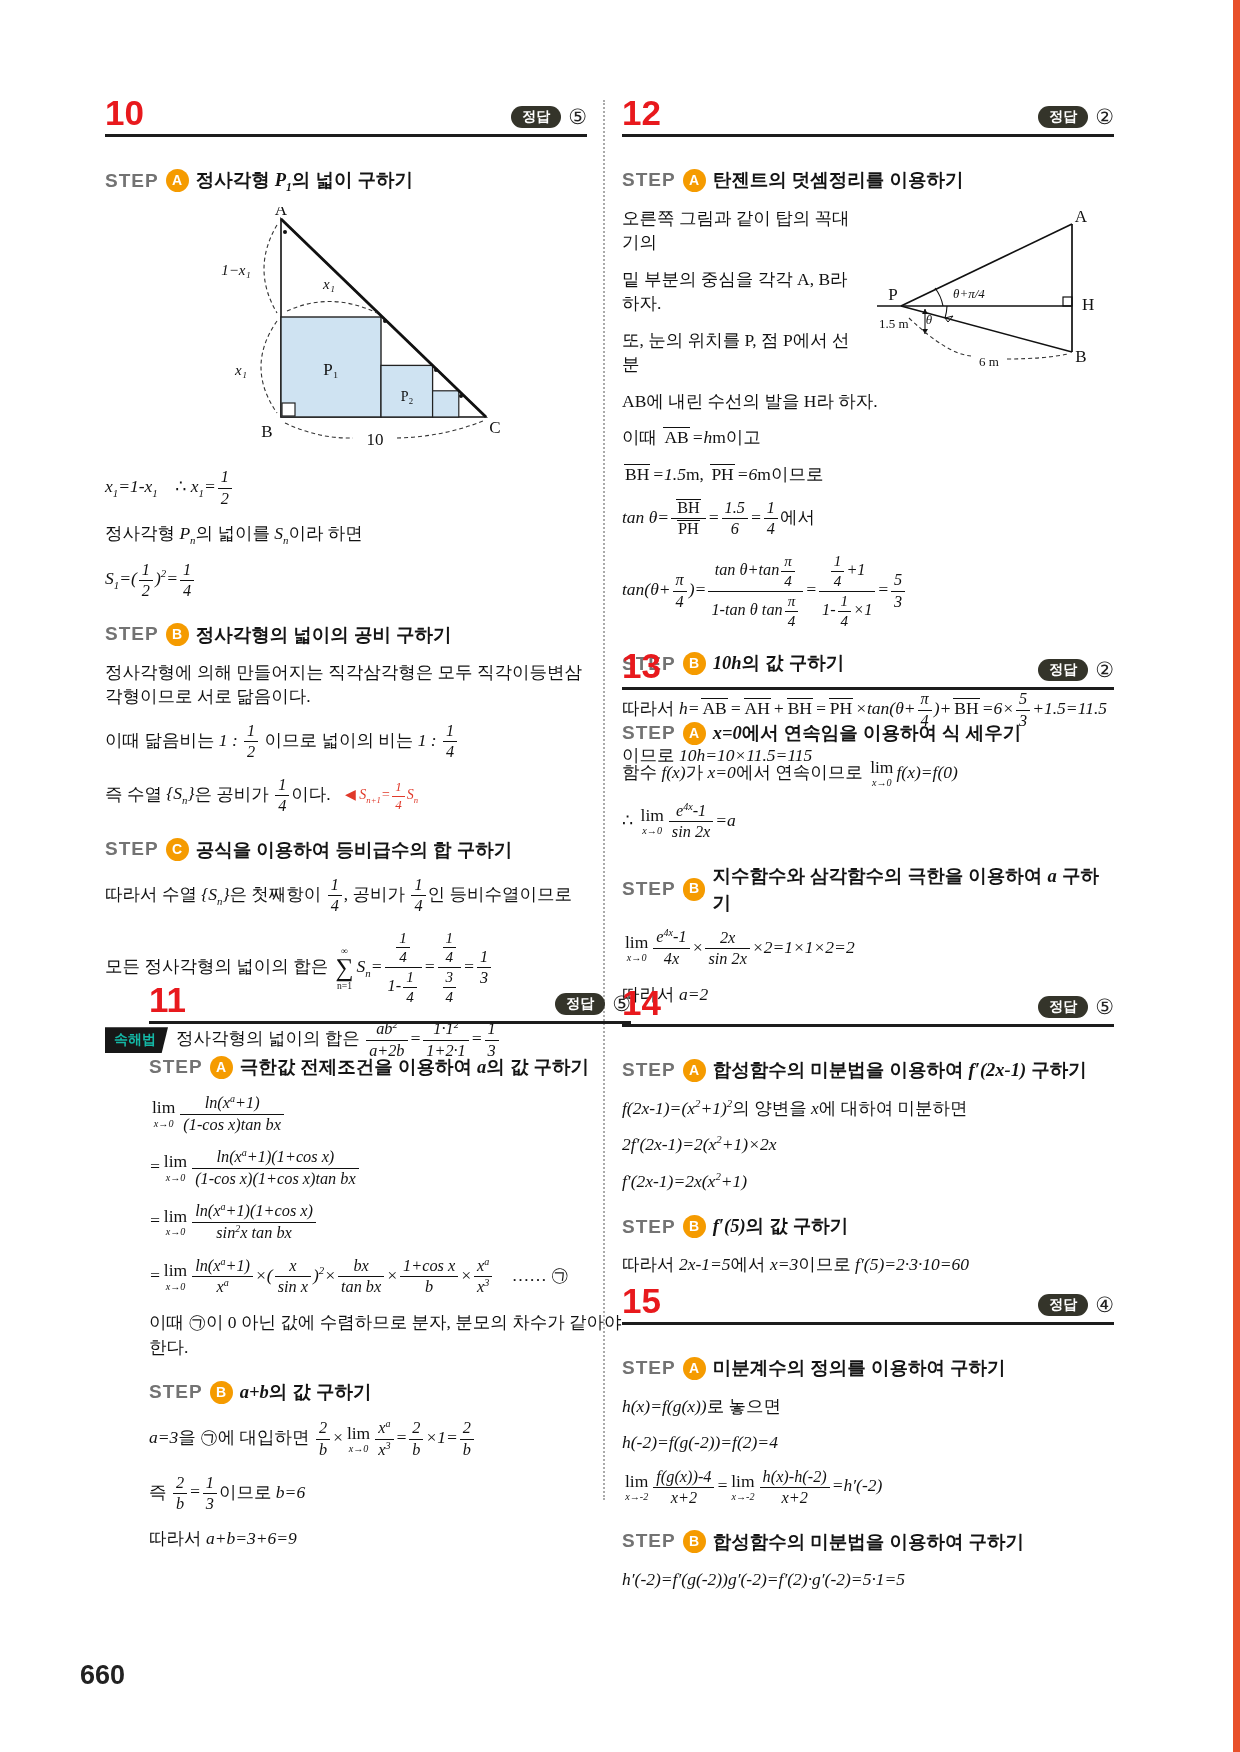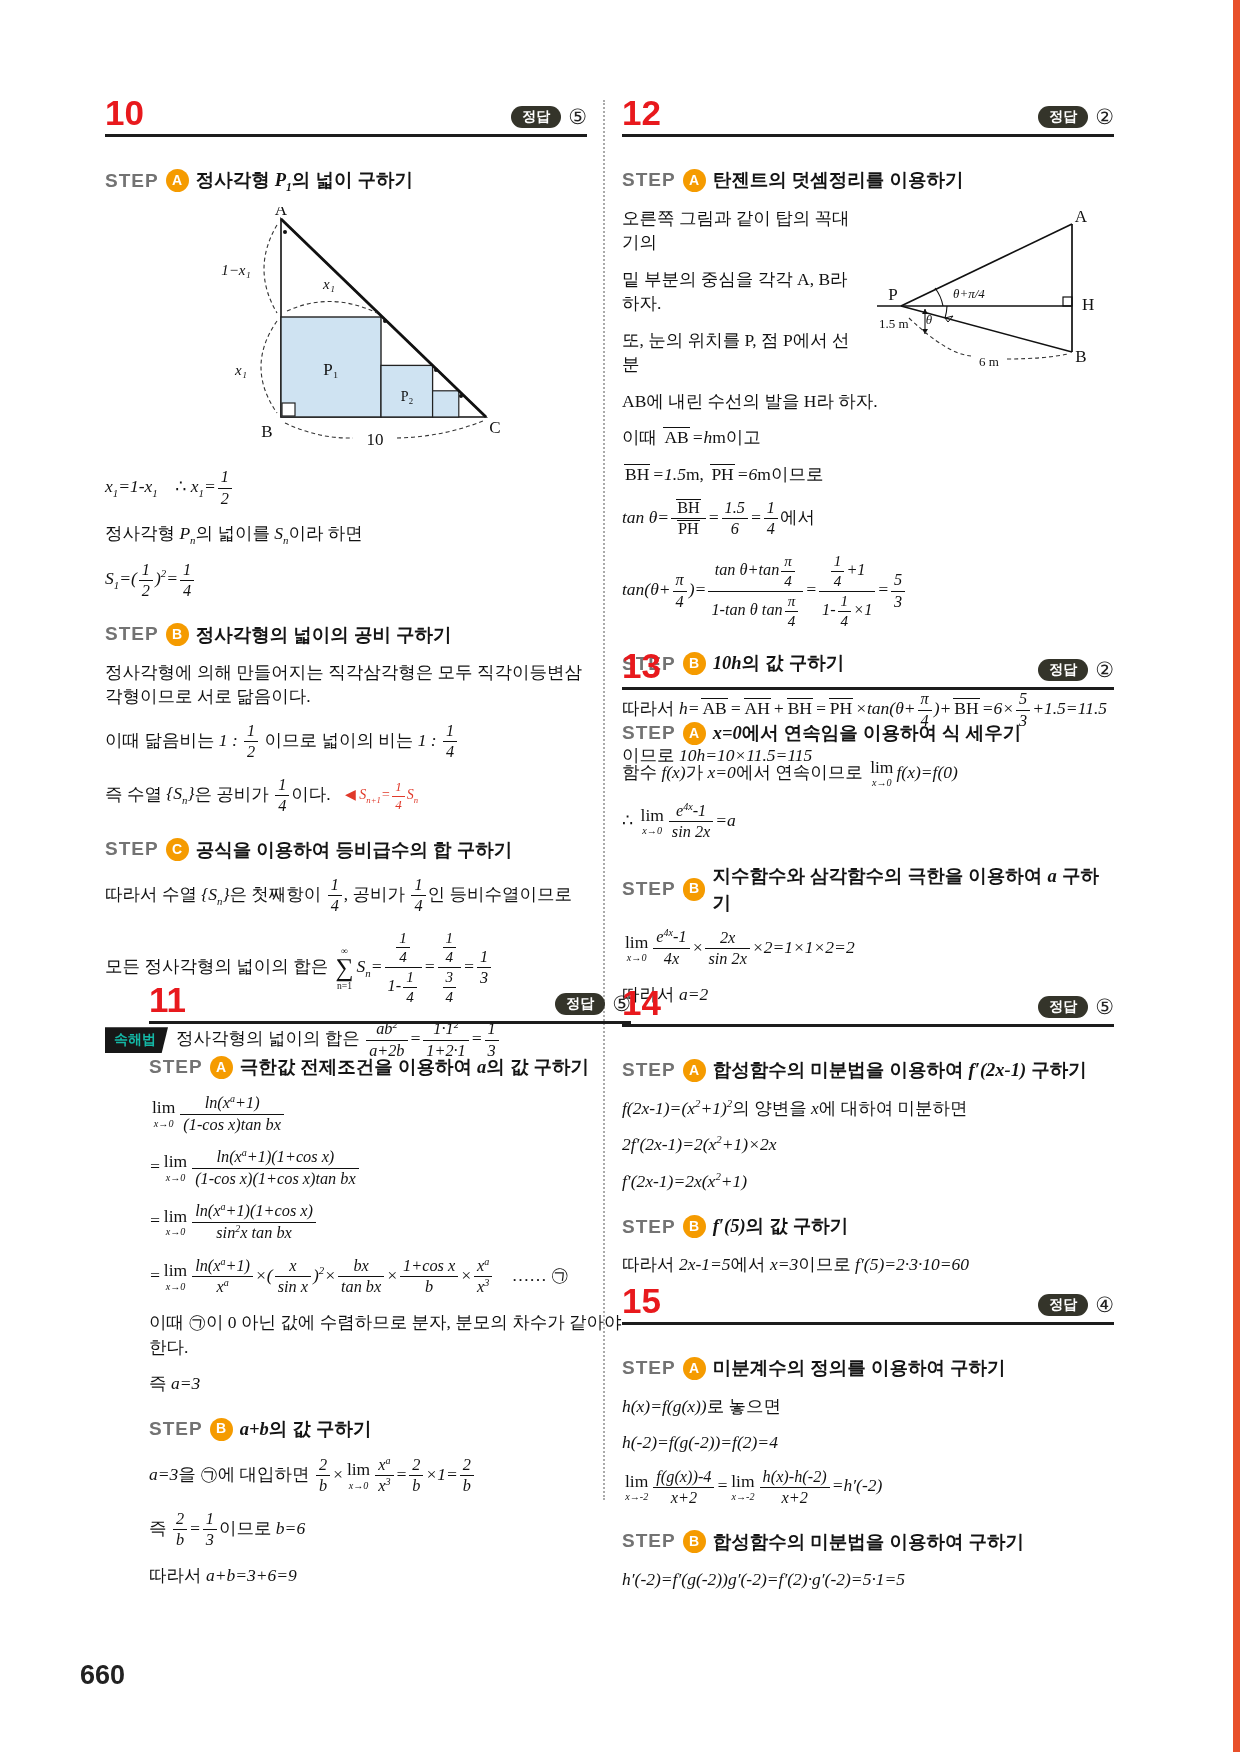--- a/index.html
+++ b/index.html
@@ -236,21 +236,20 @@
             <span class="fr-n">bx</span>
             <span class="fr-d">tan bx</span>
           </span>×<span class="fr">
             <span class="fr-n">1+cos x</span>
             <span class="fr-d">b</span>
           </span>×<span class="fr">
             <span class="fr-n">x<sup>a</sup></span>
             <span class="fr-d">x<sup>3</sup></span>
           </span></span> …… ㉠</div>
       <div class="line">이때 ㉠이 0 아닌 값에 수렴하므로 분자, 분모의 차수가 같아야 한다.</div>
-      <div class="line">즉 <span class="mi">a=3</span></div>
       <span class="step">
         <span class="step-word">STEP</span>
         <span class="step-circ">B</span>
         <span class="step-title"><span class="mi">a+b</span>의 값 구하기</span>
       </span>
       <div class="line"><span class="mi">a=3</span>을 ㉠에 대입하면 <span class="mi"><span class="fr">
             <span class="fr-n">2</span>
             <span class="fr-d">b</span>
           </span>×<span class="lim">
             <span class="lim-t">lim</span>

